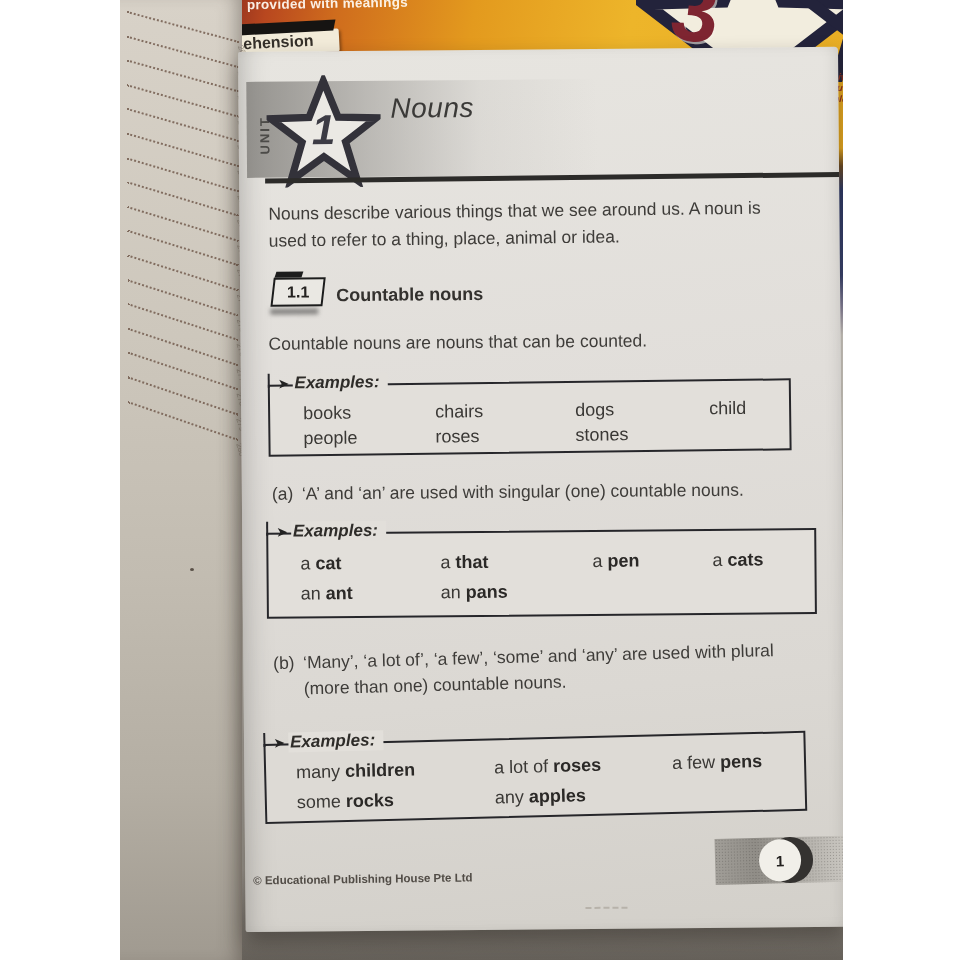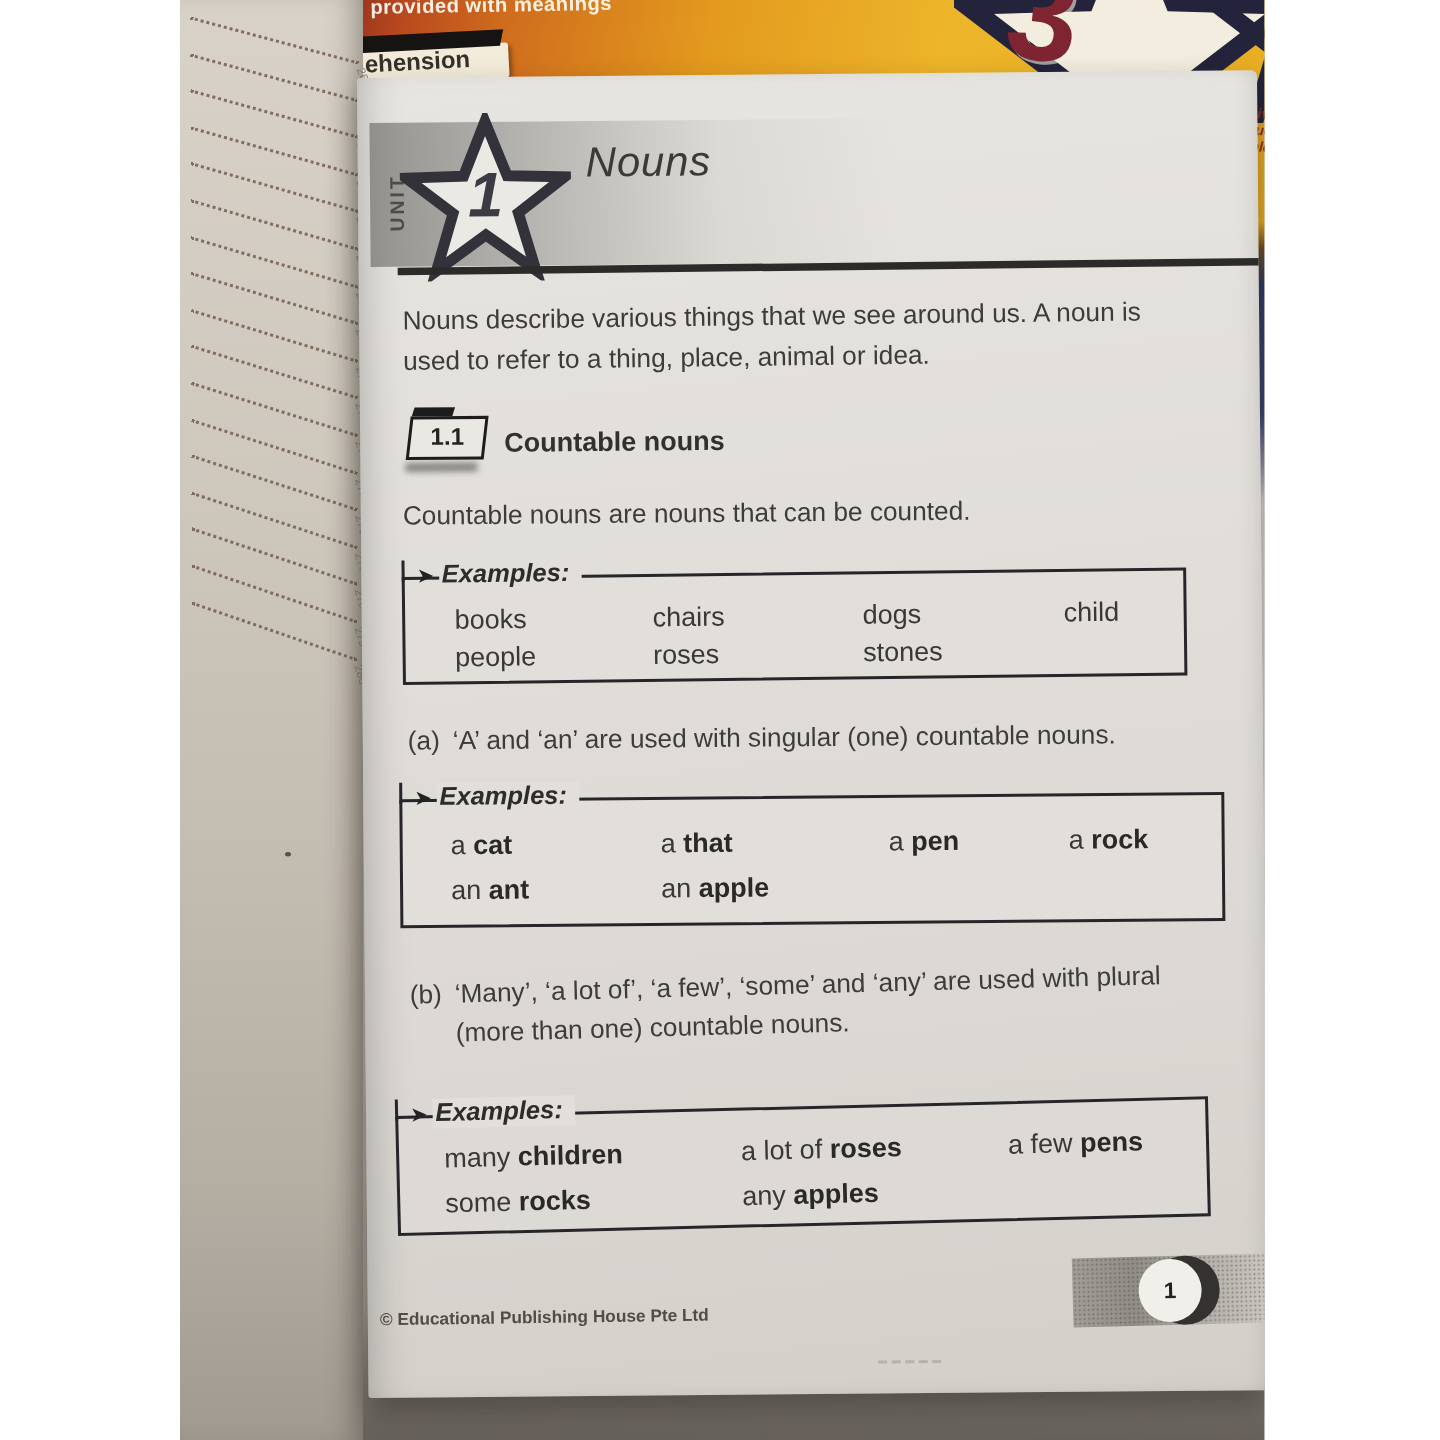--- a/index.html
+++ b/index.html
@@ -241,23 +241,23 @@
 
     <div class="exbox box-2">
       <div class="exlabel">
         <span class="arrow">➤</span>
         <span class="exword exword-bg">Examples:</span>
       </div>
       <div class="exgrid">
           <span class="exitem">a <b>cat</b></span>
           <span class="exitem">a <b>that</b></span>
           <span class="exitem">a <b>pen</b></span>
-          <span class="exitem">a <b>rock</b></span>
+          <span class="exitem">a <b>cats</b></span>
           <span class="exitem">an <b>ant</b></span>
-          <span class="exitem">an <b>apple</b></span>
+          <span class="exitem">an <b>pans</b></span>
         </div>
     </div>
 
     <div class="list-item item-b">
       <span class="marker">(b)</span>
       <span class="item-text">‘Many’, ‘a lot of’, ‘a few’, ‘some’ and ‘any’ are used with plural (more than one) countable nouns.</span>
     </div>
 
     <div class="exbox box-3">
       <div class="exlabel">

